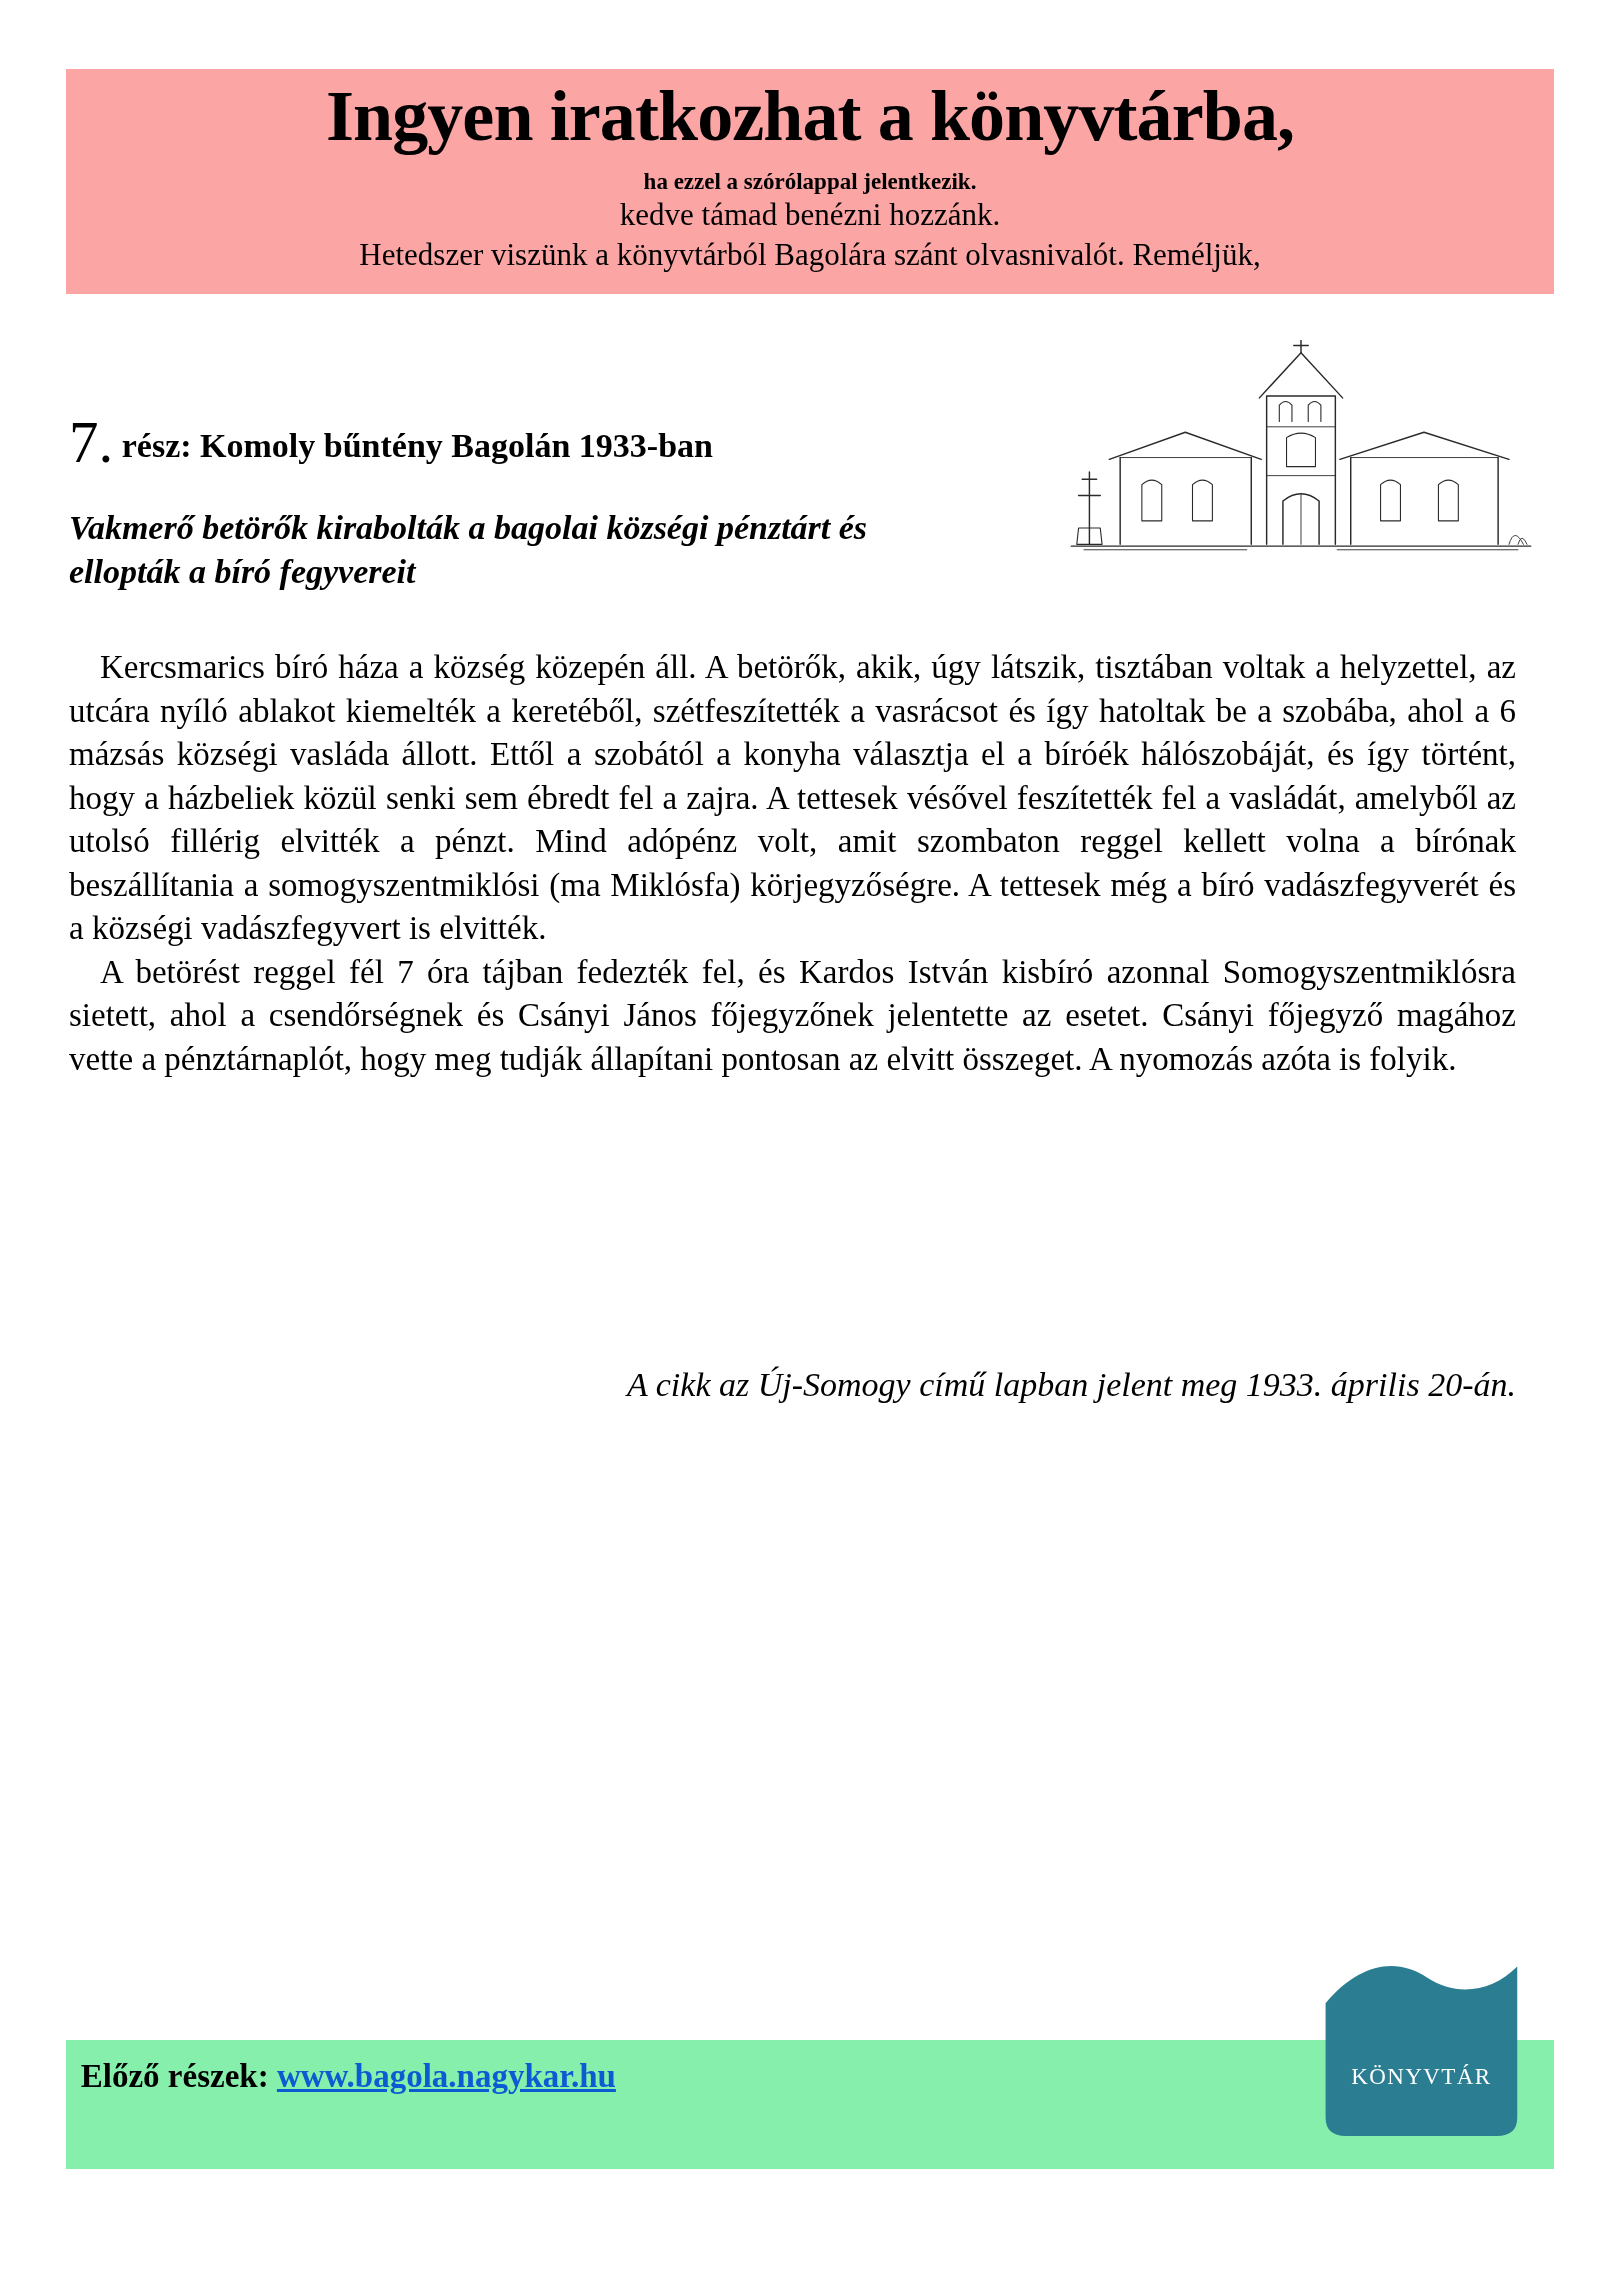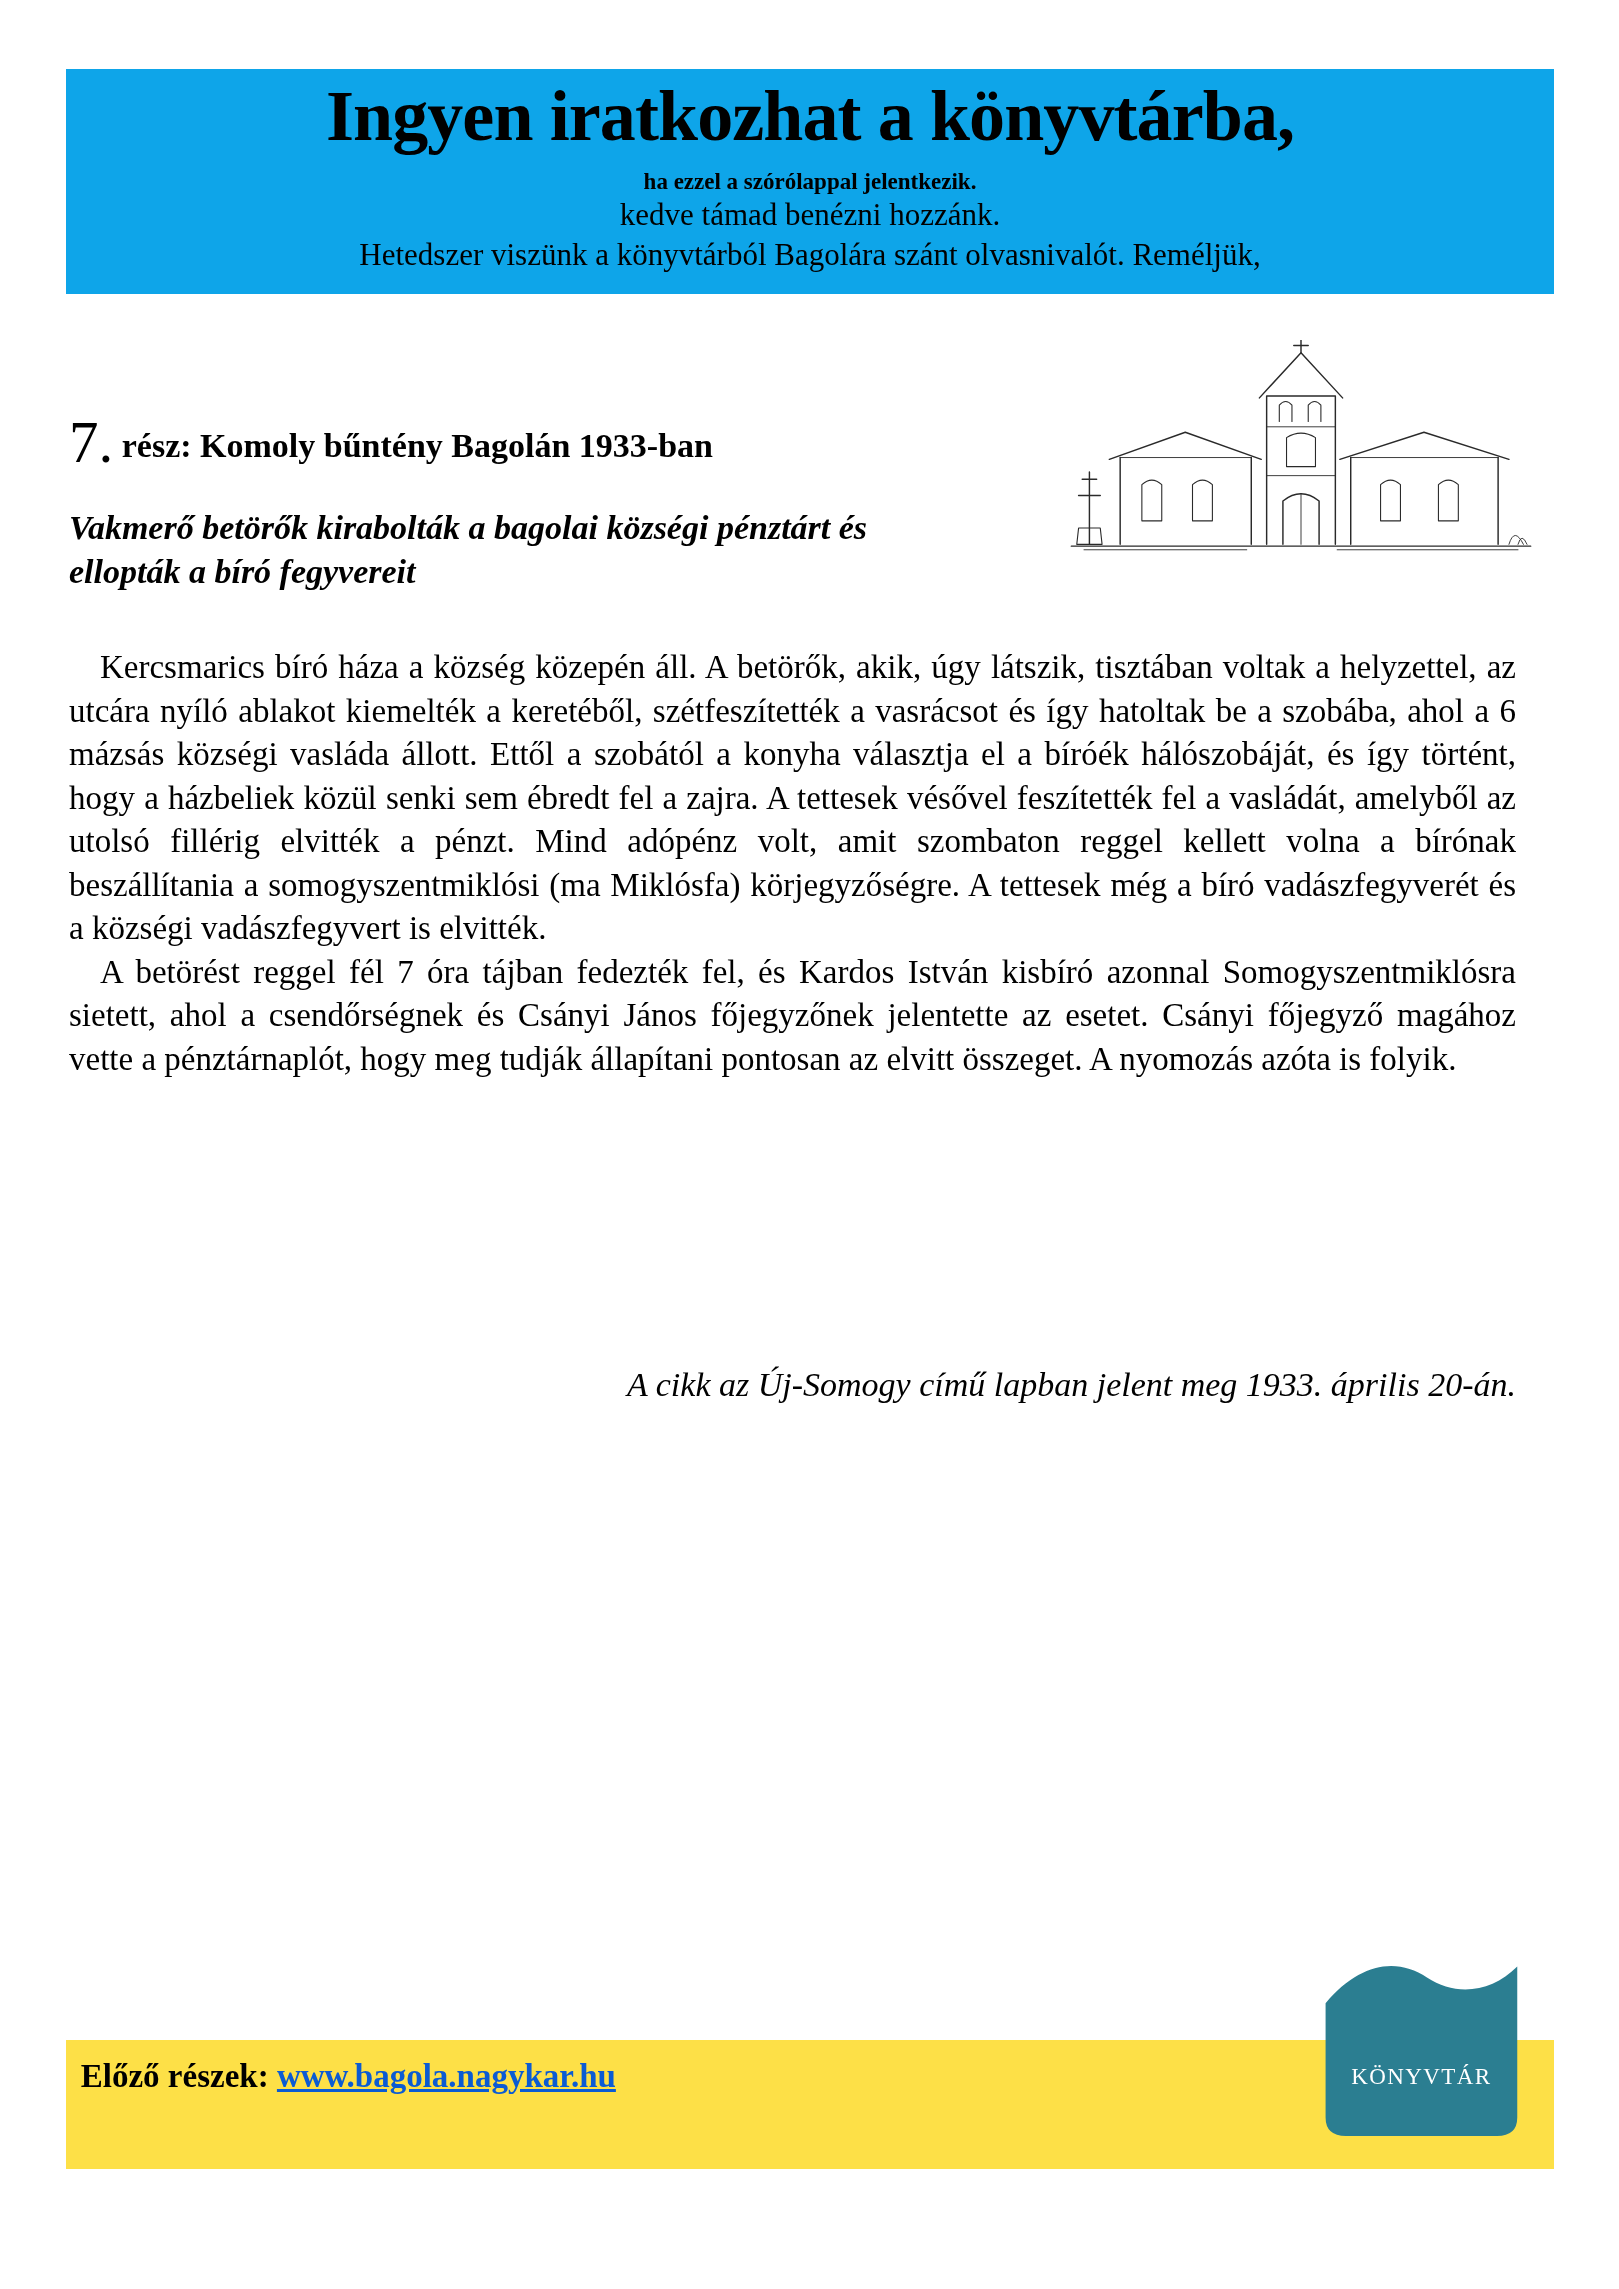--- a/index.html
+++ b/index.html
@@ -11,21 +11,21 @@
     height: 2290px;
     background: #ffffff;
     overflow: hidden;
   }
 
   
   .header-box {
     position: absolute;
     left: 66px; top: 69px;
     width: 1488px;
-    background: #0ea5e9;
+    background: #fca5a5;
     text-align: center;
     padding: 9.2px 13px 18.5px 13px;
   }
   .header-title {
     font-size: 72px;
     font-weight: bold;
     line-height: 1.08;
     letter-spacing: -0.9px;
   }
   .header-subtitle {
@@ -97,21 +97,21 @@
     font-size: 34px;
     font-style: italic;
   }
 
   
   .footer-box {
     position: absolute;
     left: 66px; top: 2040px;
     width: 1488px;
     height: 129px;
-    background: #fde047;
+    background: #86efac;
     padding: 13px 18.5px 0 14.8px;
     font-size: 33px;
     line-height: 1.45;
   }
   .footer-prev-label { font-weight: bold; }
   .footer-link {
     font-weight: bold;
     color: #0b5bd3;
     text-decoration: underline;
     cursor: pointer;

